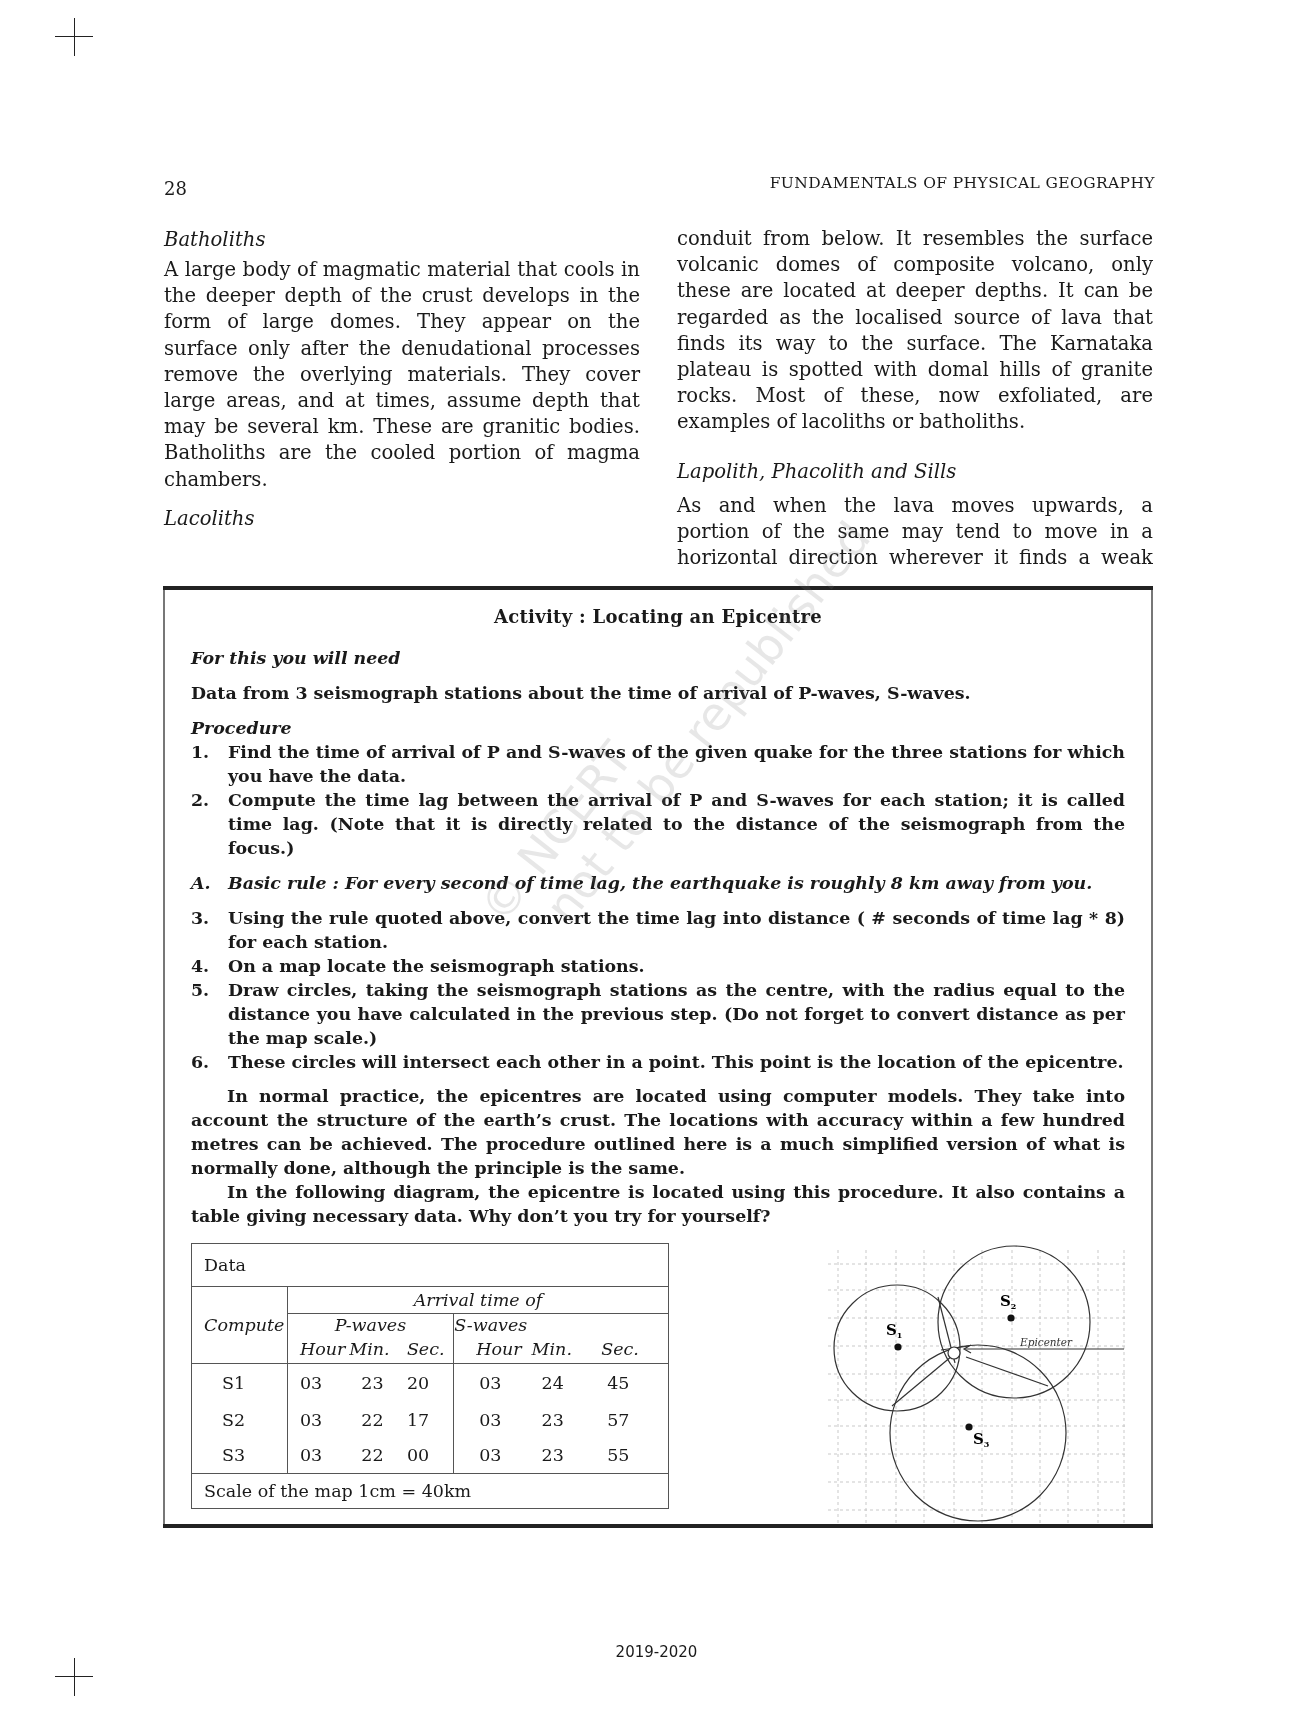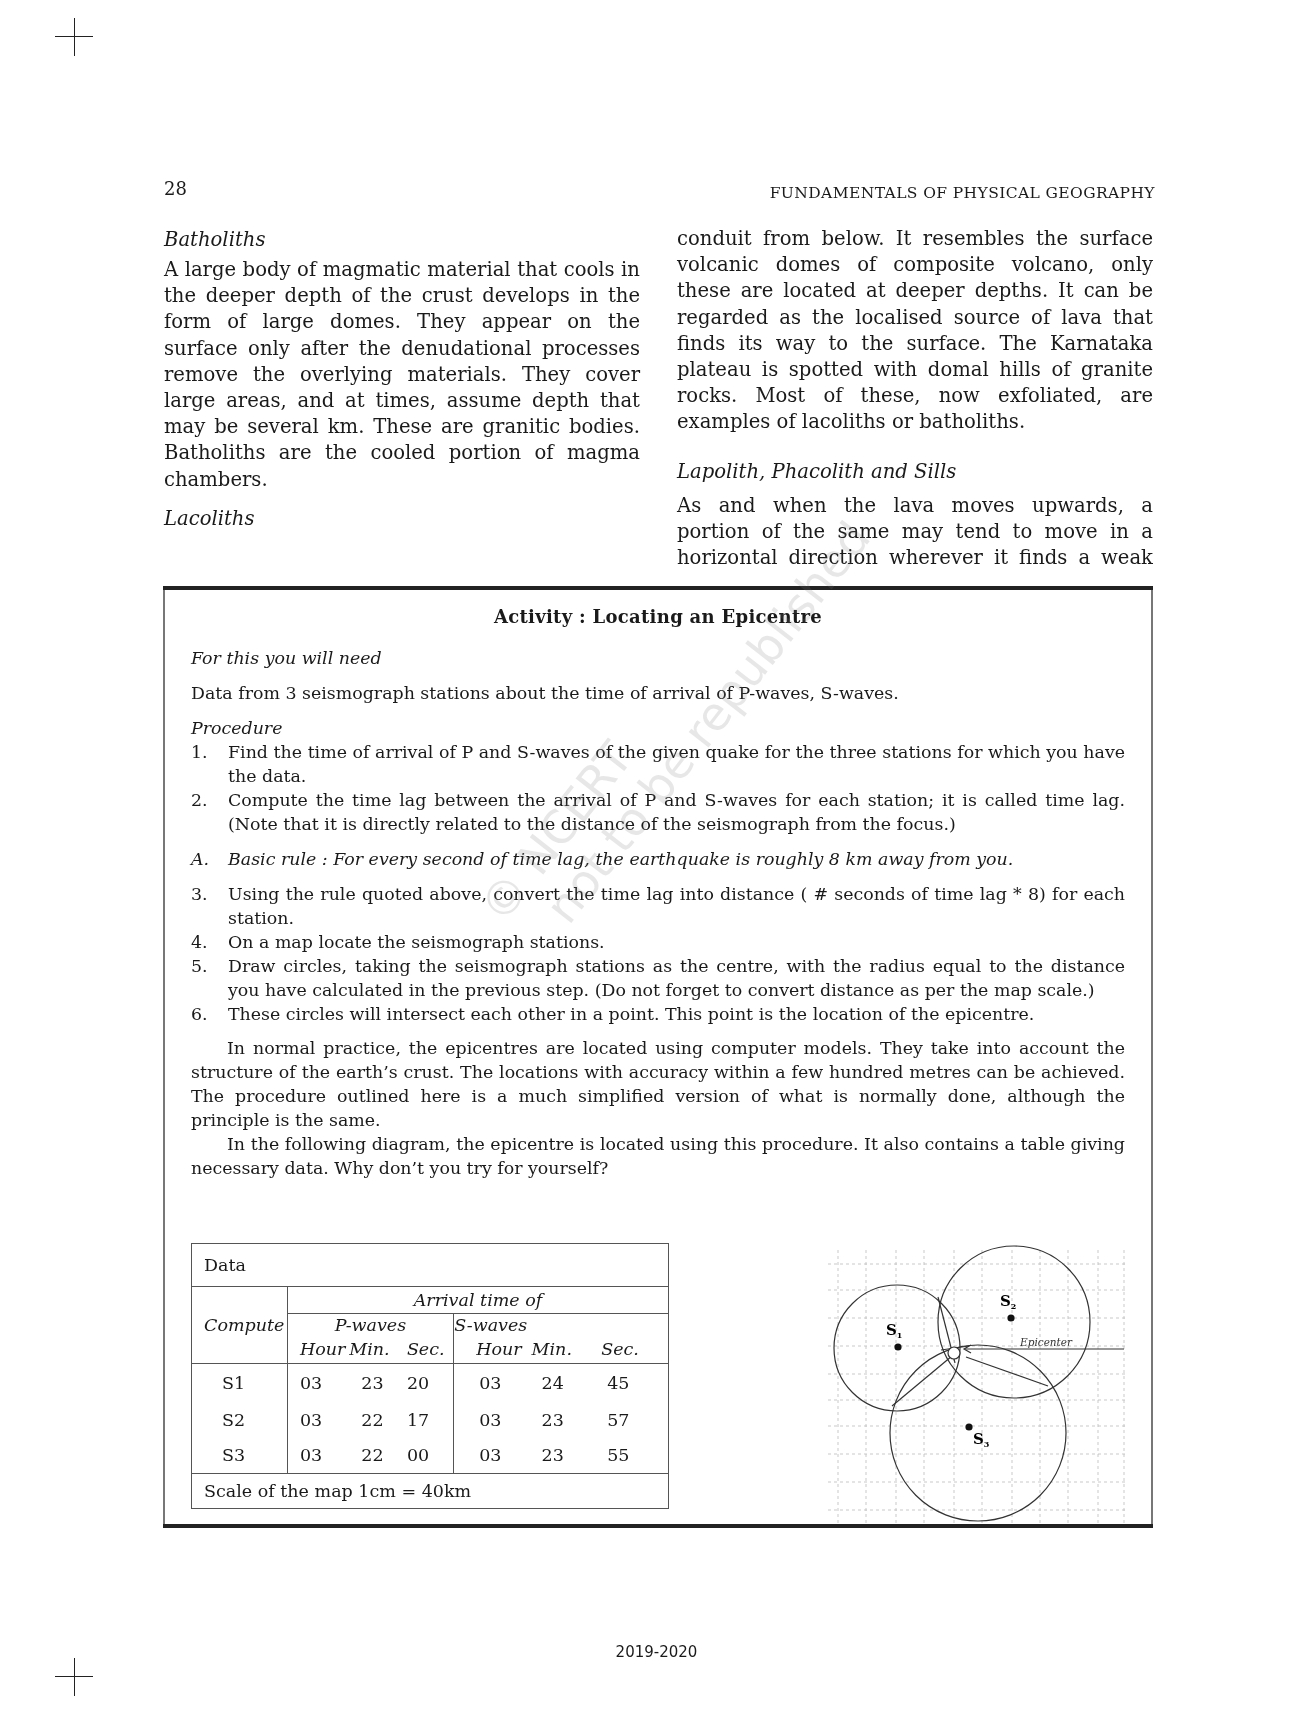--- a/index.html
+++ b/index.html
@@ -5,38 +5,38 @@
   html, body { margin: 0; padding: 0; background: #ffffff; }
   body { width: 1313px; height: 1710px; position: relative; overflow: hidden;
          font-family: "DejaVu Serif", "Liberation Serif", serif; color: #1a1a1a; }
   .crop { position: absolute; }
   .crop .h { position: absolute; background: #222; height: 1px; width: 38px; left: 0; top: 18px; }
   .crop .v { position: absolute; background: #222; width: 1px; height: 38px; left: 19px; top: 0; }
   #crop-top { left: 55px; top: 18px; }
   #crop-bottom { left: 55px; top: 1658px; }
 
   .page-number { position: absolute; left: 164px; top: 178px; font-size: 18px; }
-  .running-head { position: absolute; right: 158px; top: 184px; font-size: 15.5px; letter-spacing: 0.4px; }
+  .running-head { position: absolute; right: 158px; top: 174px; font-size: 15.5px; letter-spacing: 0.4px; }
 
   .col { position: absolute; top: 226px; width: 476px; font-size: 19.6px; line-height: 26.2px; }
   .col-left { left: 164px; }
   .col-right { left: 677px; width: 476px; }
   .col p { margin: 0; text-align: justify; }
   .col .sub { font-style: italic; margin: 0 0 3px 0; line-height: 28px; }
   .col .gap { height: 12px; }
 
   .activity { position: absolute; left: 163px; top: 586px; width: 990px; height: 942px;
               border-left: 2px solid #777; border-right: 2px solid #777;
               box-sizing: border-box; }
   .activity .rule-top { position: absolute; left: -2px; right: -2px; top: 0; height: 4px; background: #222; }
   .activity .rule-bottom { position: absolute; left: -2px; right: -2px; bottom: 0; height: 4px; background: #222; }
   .activity-title { position: absolute; top: 12px; left: 0; right: 0; text-align: center;
                     font-weight: bold; font-size: 18px; letter-spacing: 0.3px; margin-top: 8px; }
   .act-body { position: absolute; left: 26px; right: 26px; top: 60px;
-              font-size: 17.4px; line-height: 24px; }
+              font-size: 17.4px; line-height: 24px; font-weight: bold; }
   .act-body .it { font-style: italic; }
   .act-body .para { margin: 0; text-align: justify; }
   .steps { margin: 0; padding: 0; list-style: none; }
   .steps li { position: relative; padding-left: 37px; text-align: justify; }
   .steps li .num { position: absolute; left: 0; top: 0; }
   .indent { text-indent: 36px; }
 
   .watermark { position: absolute; left: 470px; top: 900px; transform: rotate(-52deg);
                transform-origin: left top; font-family: "DejaVu Sans", sans-serif;
                font-size: 46px; color: rgba(120,120,120,0.18); white-space: nowrap; line-height: 52px; }

